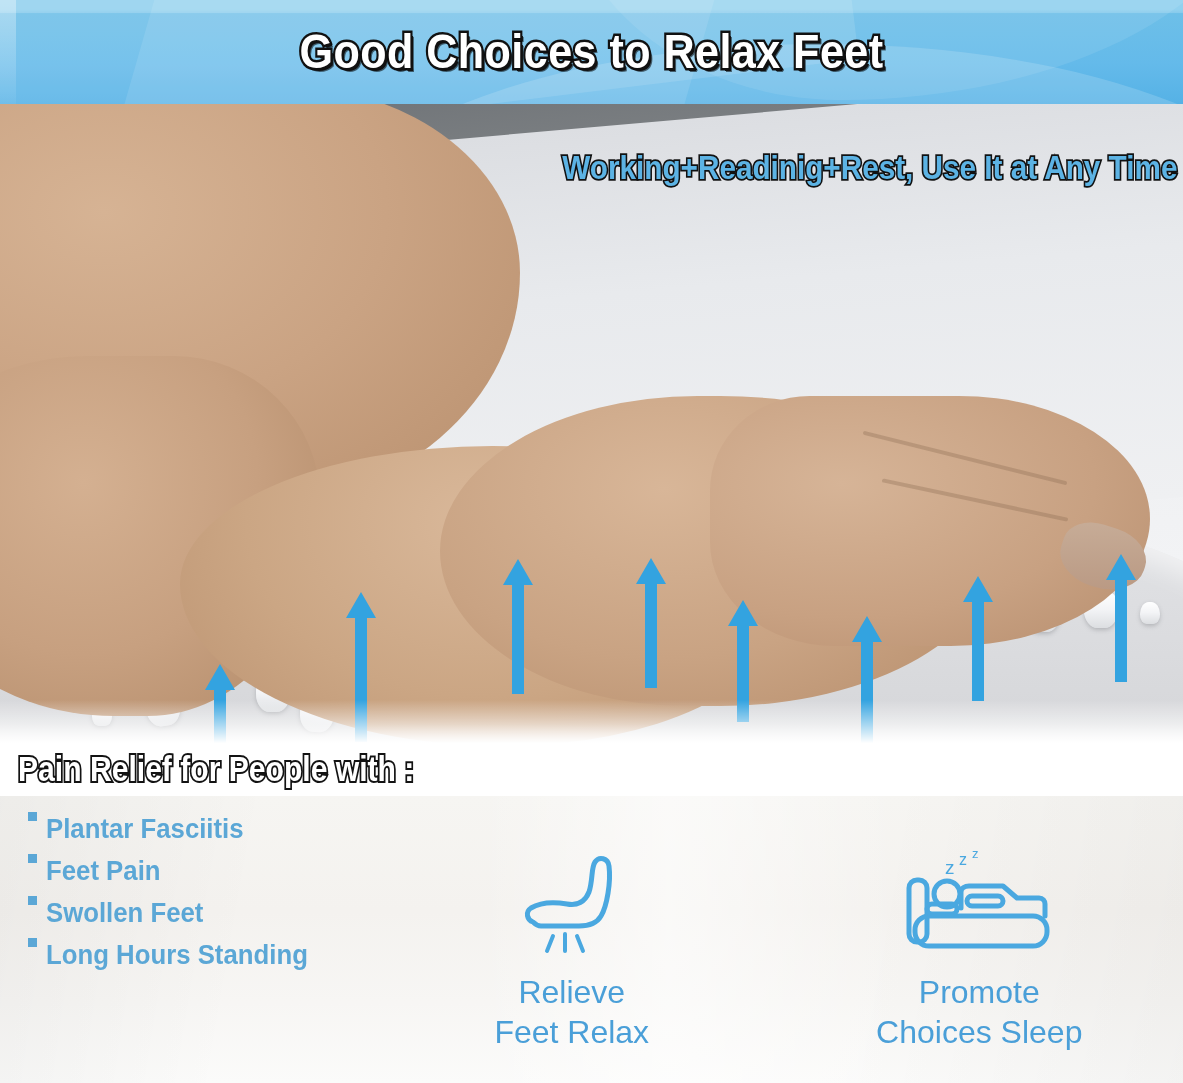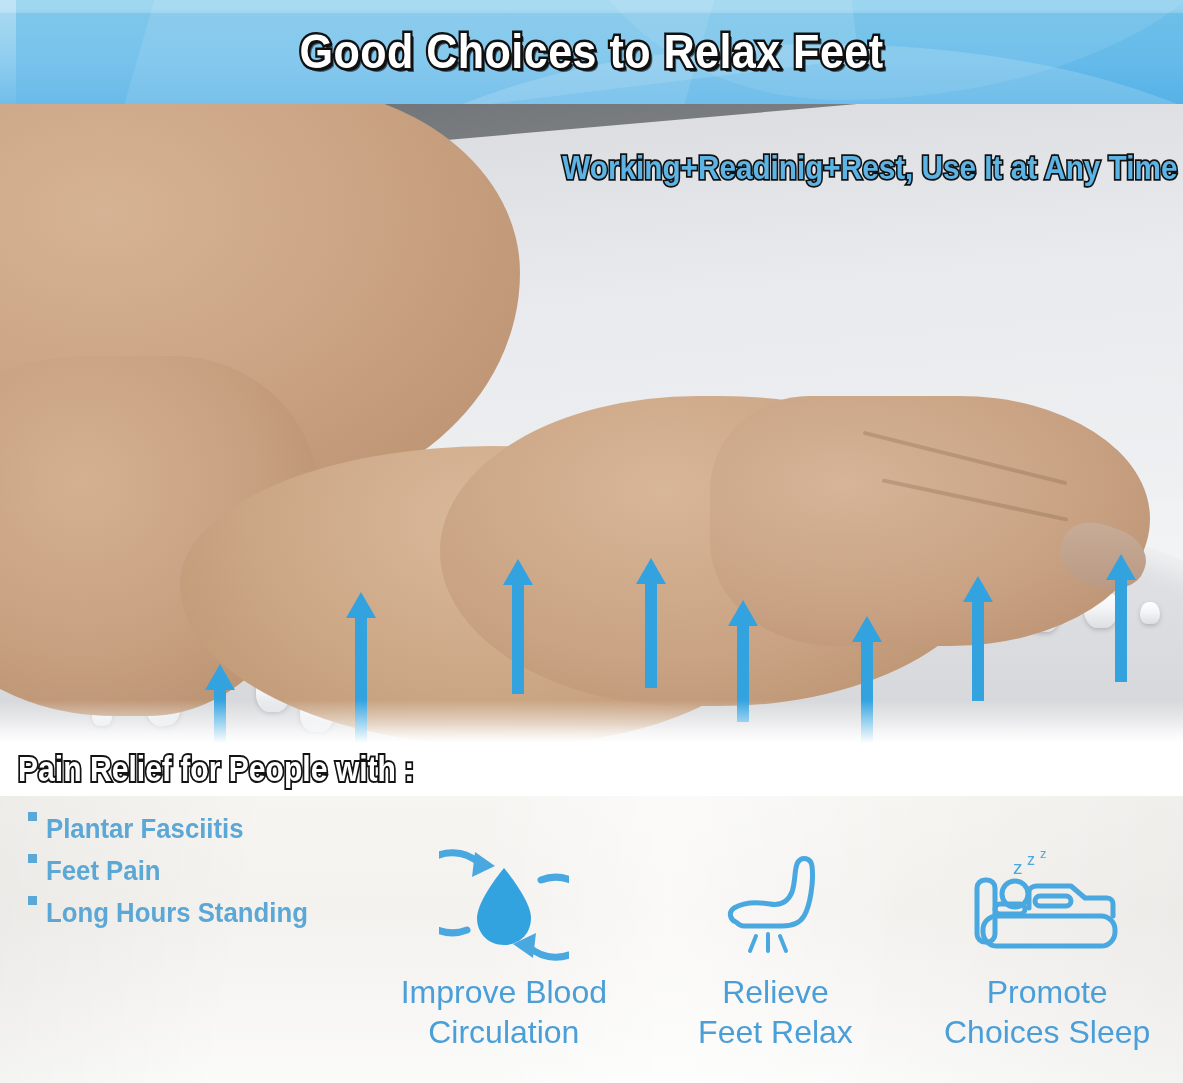--- a/index.html
+++ b/index.html
@@ -486,39 +486,30 @@
     <div class="bullet-row">
       <span class="bullet-mark"></span>
       <span class="bullet-text">Plantar Fasciitis</span>
     </div>
     <div class="bullet-row">
       <span class="bullet-mark"></span>
       <span class="bullet-text">Feet Pain</span>
     </div>
     <div class="bullet-row">
       <span class="bullet-mark"></span>
+      <span class="bullet-text">Swollen Feet</span>
+    </div>
+    <div class="bullet-row">
+      <span class="bullet-mark"></span>
       <span class="bullet-text">Long Hours Standing</span>
     </div>
   </div>
 
   <div class="benefits">
 
-    <div class="benefit">
-      <div class="benefit-icon">
-        <svg width="130" height="118" viewBox="0 0 130 118">
-          <path d="M28 84 A40 40 0 1 1 40 17" fill="none" stroke="#4aa8e0" stroke-width="7" stroke-linecap="round"></path>
-          <polygon points="36,6 56,20 33,31" fill="#4aa8e0"></polygon>
-          <path d="M102 34 A40 40 0 1 1 90 101" fill="none" stroke="#4aa8e0" stroke-width="7" stroke-linecap="round"></path>
-          <polygon points="94,112 74,98 97,87" fill="#4aa8e0"></polygon>
-          <path d="M65 22 C65 22 92 54 92 72 C92 88 80 99 65 99 C50 99 38 88 38 72 C38 54 65 22 65 22 Z" fill="#33a3e0"></path>
-        </svg>
-      </div>
-      <div class="benefit-label">Improve Blood
-Circulation</div>
-    </div>
 
     <div class="benefit">
       <div class="benefit-icon">
         <svg width="130" height="118" viewBox="0 0 130 118">
           <path d="M26 76 C20 74 18 66 24 62 C34 56 48 56 60 58 C70 60 78 56 82 46 C86 34 84 22 88 16 C92 10 101 12 102 20 C104 36 100 60 94 70 C90 77 82 80 72 80 L34 80 C30 80 28 78 26 76 Z" fill="none" stroke="#4aa8e0" stroke-width="5" stroke-linejoin="round" stroke-linecap="round"></path>
           <line x1="58" y1="88" x2="58" y2="105" stroke="#4aa8e0" stroke-width="4" stroke-linecap="round"></line>
           <line x1="46" y1="90" x2="40" y2="105" stroke="#4aa8e0" stroke-width="4" stroke-linecap="round"></line>
           <line x1="70" y1="90" x2="76" y2="105" stroke="#4aa8e0" stroke-width="4" stroke-linecap="round"></line>
         </svg>
       </div>

